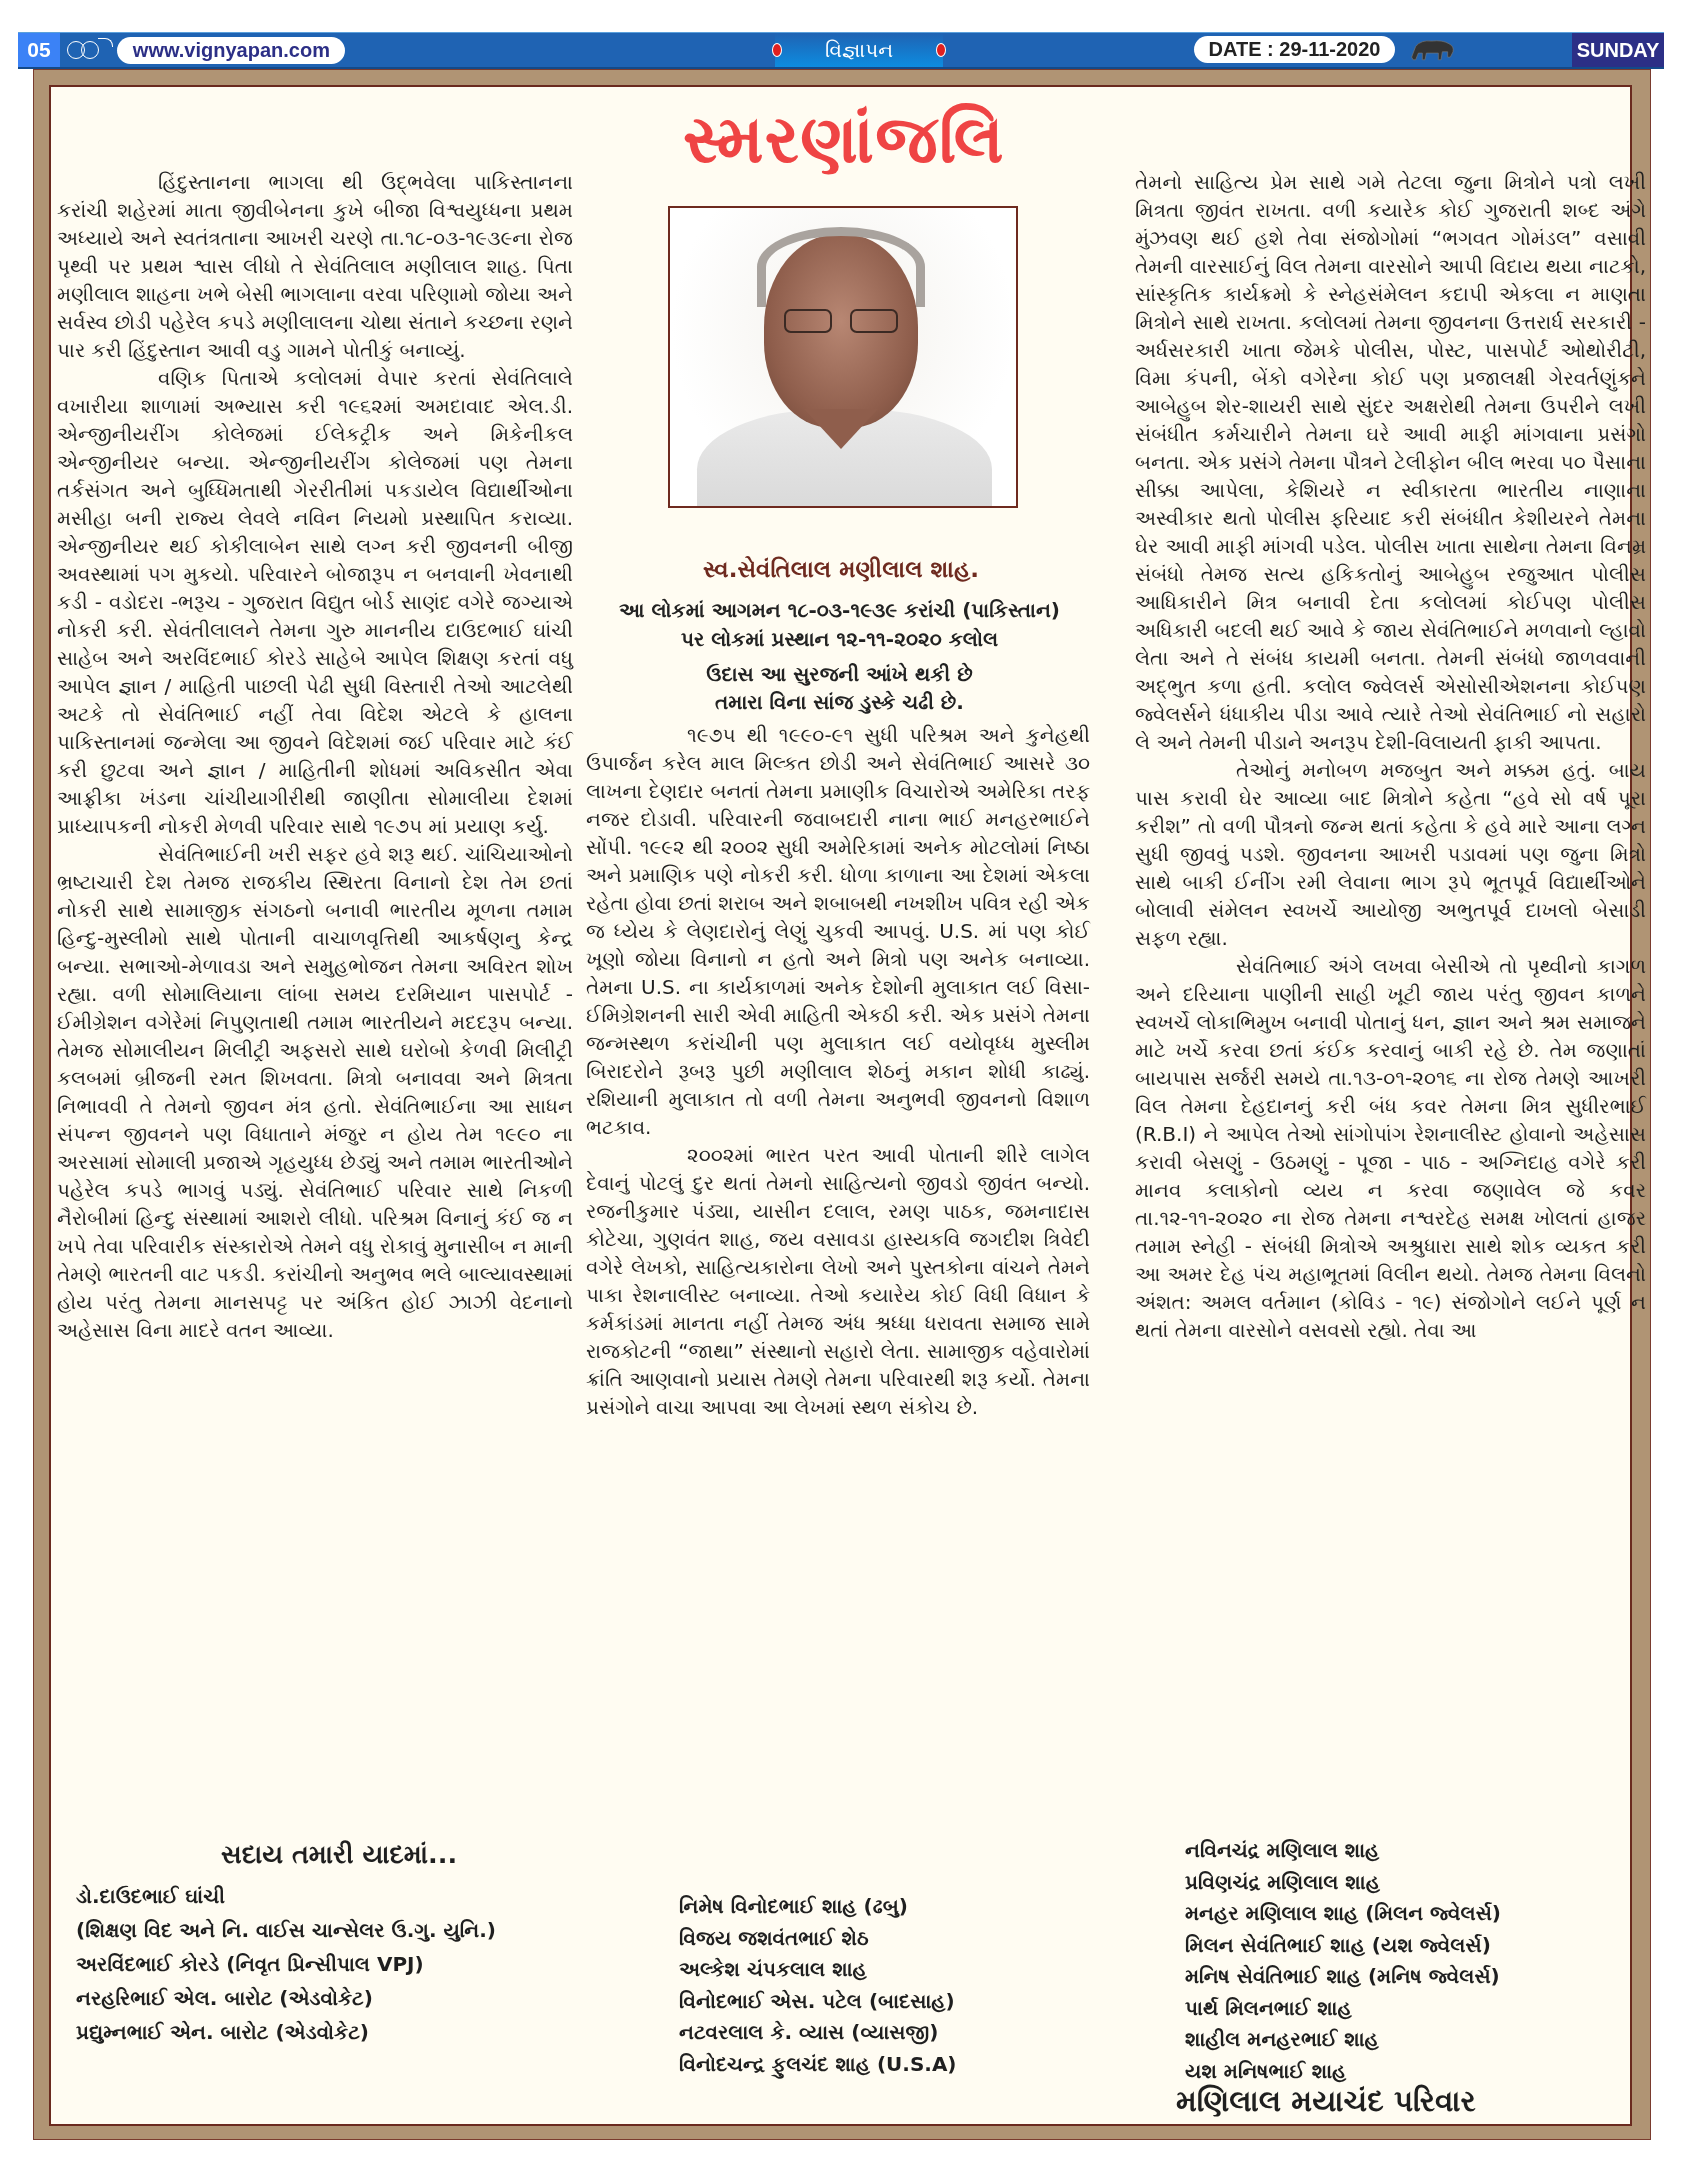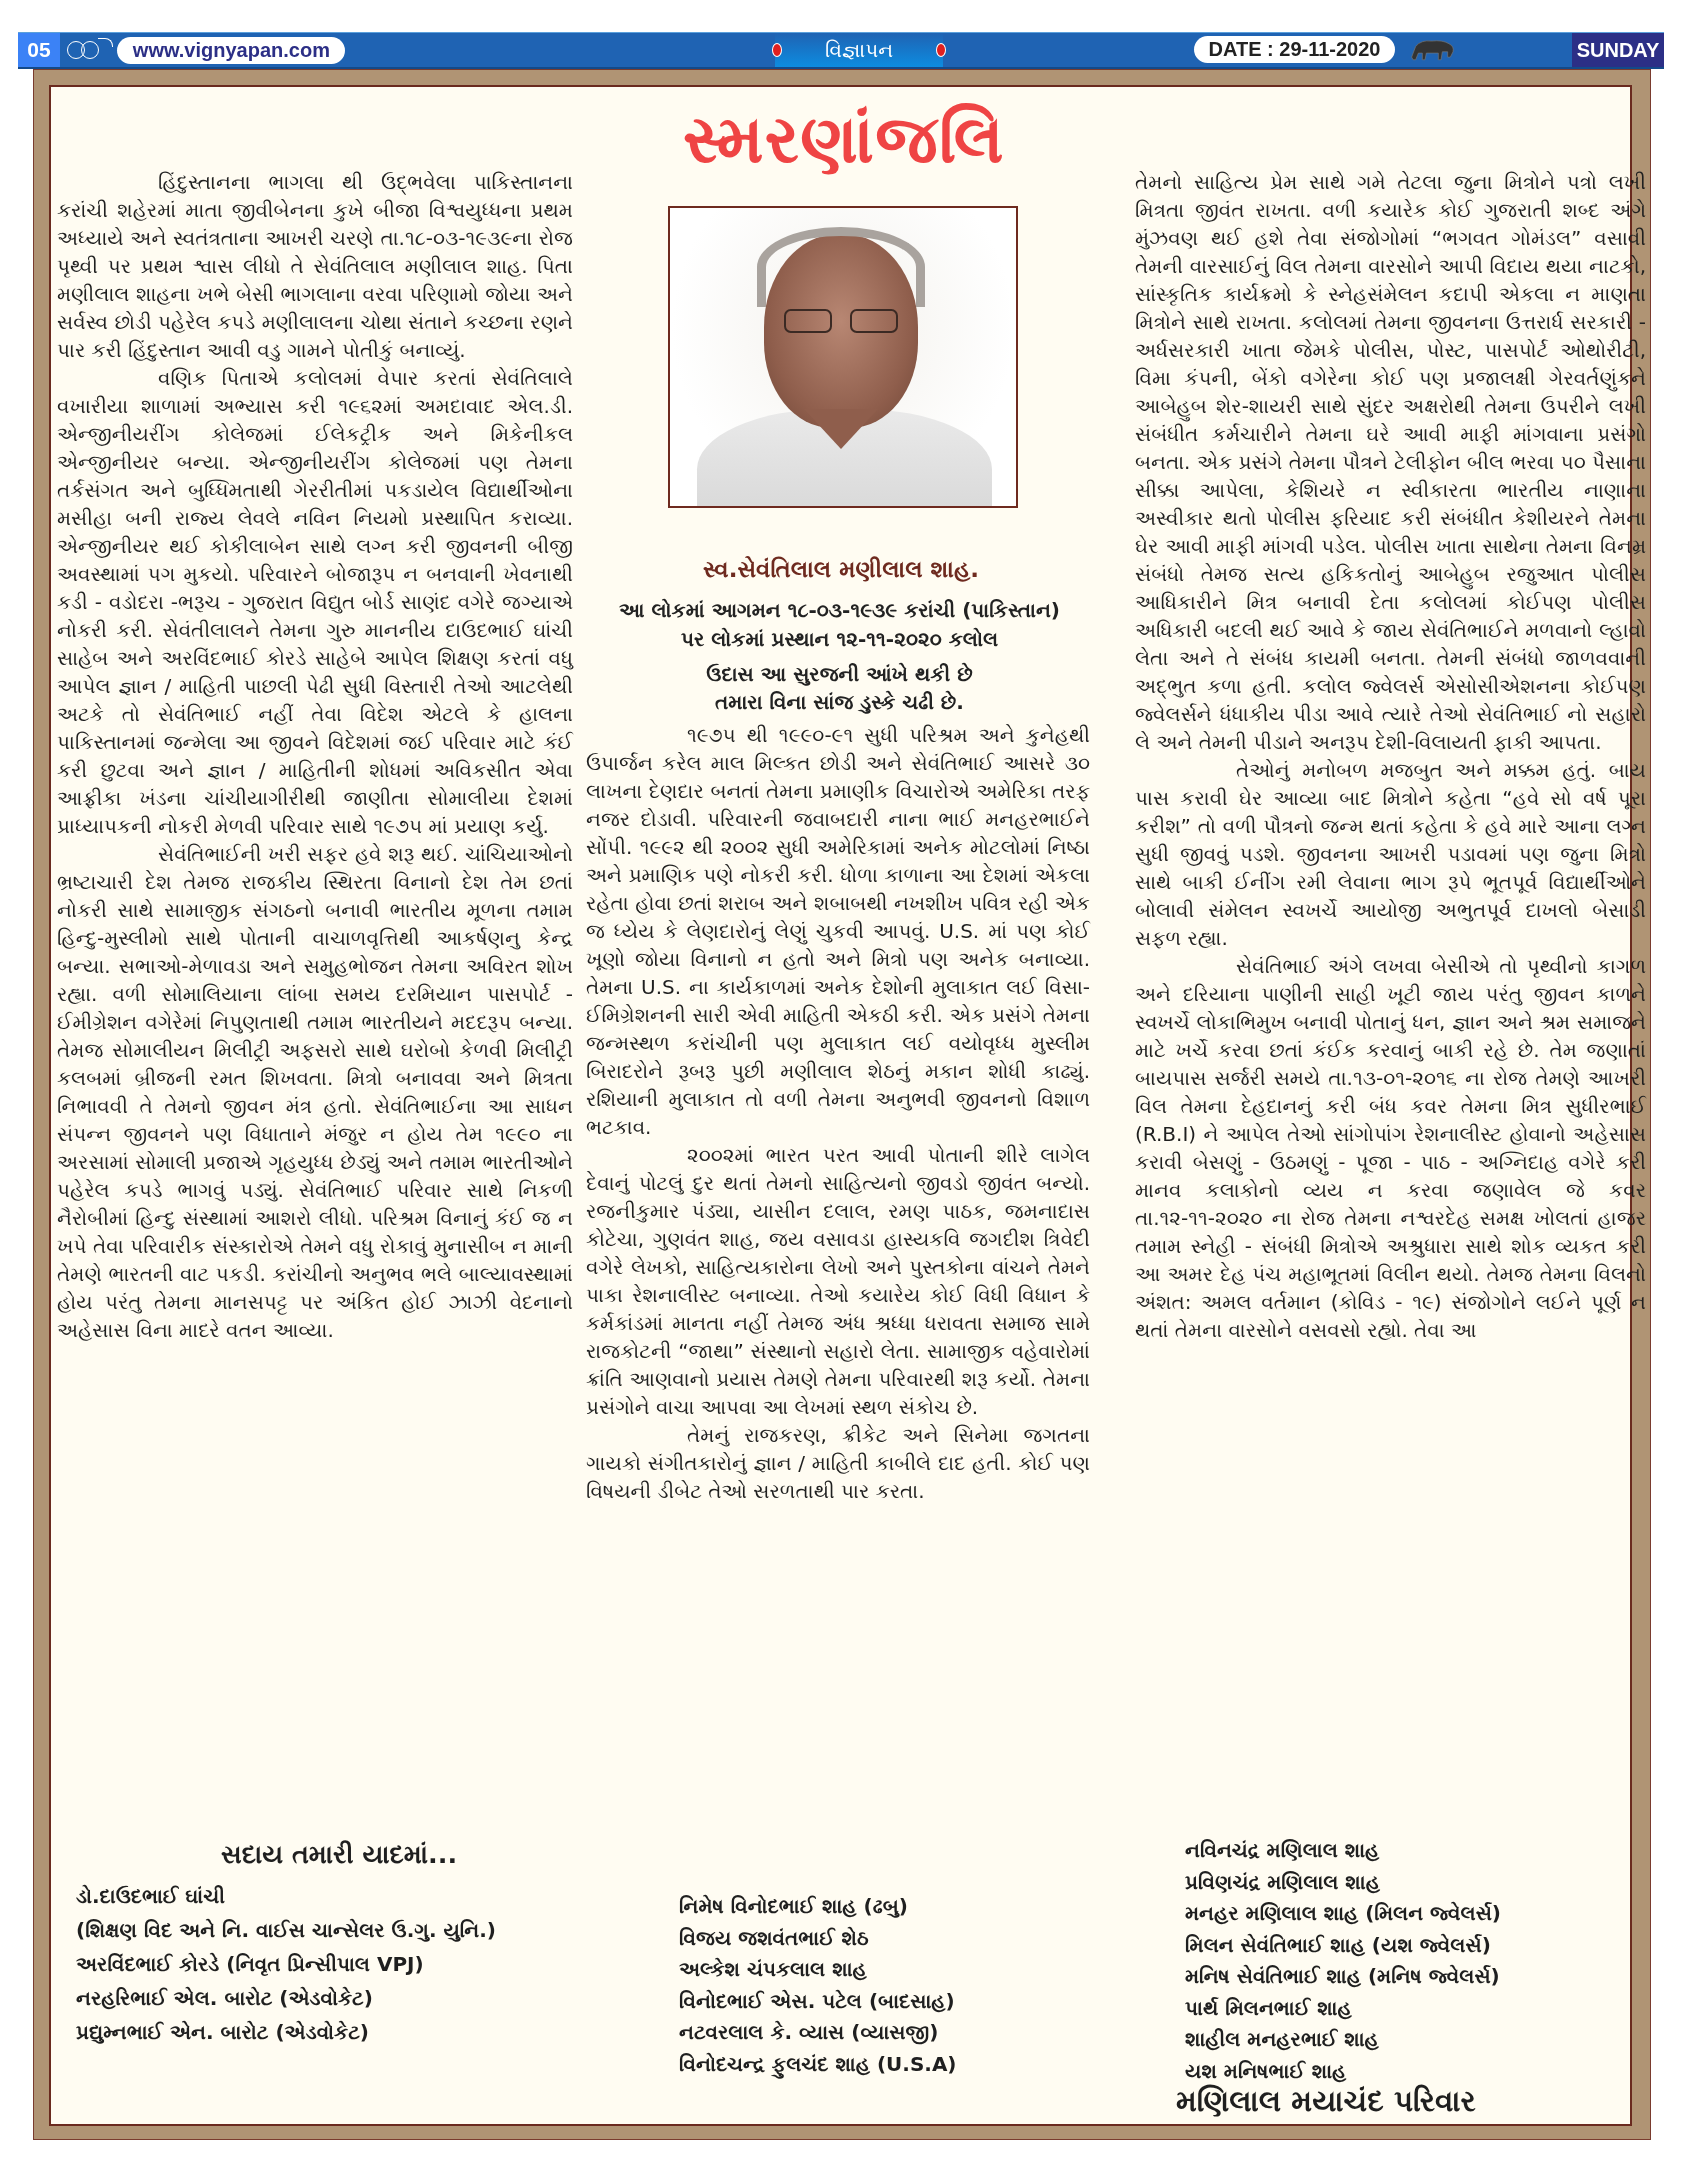--- a/index.html
+++ b/index.html
@@ -104,21 +104,20 @@
 
 <div class="col col-left">
   <p class="ind">હિંદુસ્તાનના ભાગલા થી ઉદ્ભવેલા પાકિસ્તાનના કરાંચી શહેરમાં માતા જીવીબેનના કુખે બીજા વિશ્વયુધ્ધના પ્રથમ અધ્યાયે અને સ્વતંત્રતાના આખરી ચરણે તા.૧૮-૦૩-૧૯૩૯ના રોજ પૃથ્વી પર પ્રથમ શ્વાસ લીધો તે સેવંતિલાલ મણીલાલ શાહ. પિતા મણીલાલ શાહના ખભે બેસી ભાગલાના વરવા પરિણામો જોયા અને સર્વસ્વ છોડી પહેરેલ કપડે મણીલાલના ચોથા સંતાને કચ્છના રણને પાર કરી હિંદુસ્તાન આવી વડુ ગામને પોતીકું બનાવ્યું.</p>
   <p class="ind">વણિક પિતાએ કલોલમાં વેપાર કરતાં સેવંતિલાલે વખારીયા શાળામાં અભ્યાસ કરી ૧૯૬૨માં અમદાવાદ એલ.ડી. એન્જીનીયરીંગ કોલેજમાં ઈલેકટ્રીક અને મિકેનીકલ એન્જીનીયર બન્યા. એન્જીનીયરીંગ કોલેજમાં પણ તેમના તર્કસંગત અને બુધ્ધિમતાથી ગેરરીતીમાં પકડાયેલ વિદ્યાર્થીઓના મસીહા બની રાજ્ય લેવલે નવિન નિયમો પ્રસ્થાપિત કરાવ્યા. એન્જીનીયર થઈ કોકીલાબેન સાથે લગ્ન કરી જીવનની બીજી અવસ્થામાં પગ મુકયો. પરિવારને બોજારૂપ ન બનવાની ખેવનાથી કડી - વડોદરા -ભરૂચ - ગુજરાત વિદ્યુત બોર્ડ સાણંદ વગેરે જગ્યાએ નોકરી કરી. સેવંતીલાલને તેમના ગુરુ માનનીય દાઉદભાઈ ઘાંચી સાહેબ અને અરવિંદભાઈ કોરડે સાહેબે આપેલ શિક્ષણ કરતાં વધુ આપેલ જ્ઞાન / માહિતી પાછલી પેઢી સુધી વિસ્તારી તેઓ આટલેથી અટકે તો સેવંતિભાઈ નહીં તેવા વિદેશ એટલે કે હાલના પાકિસ્તાનમાં જન્મેલા આ જીવને વિદેશમાં જઈ પરિવાર માટે કંઈ કરી છુટવા અને જ્ઞાન / માહિતીની શોધમાં અવિકસીત એવા આફ્રીકા ખંડના ચાંચીયાગીરીથી જાણીતા સોમાલીયા દેશમાં પ્રાધ્યાપકની નોકરી મેળવી પરિવાર સાથે ૧૯૭૫ માં પ્રયાણ કર્યુ.</p>
   <p class="ind">સેવંતિભાઈની ખરી સફર હવે શરૂ થઈ. ચાંચિયાઓનો ભ્રષ્ટાચારી દેશ તેમજ રાજકીય સ્થિરતા વિનાનો દેશ તેમ છતાં નોકરી સાથે સામાજીક સંગઠનો બનાવી ભારતીય મૂળના તમામ હિન્દુ-મુસ્લીમો સાથે પોતાની વાચાળવૃત્તિથી આકર્ષણનુ કેન્દ્ર બન્યા. સભાઓ-મેળાવડા અને સમુહભોજન તેમના અવિરત શોખ રહ્યા. વળી સોમાલિયાના લાંબા સમય દરમિયાન પાસપોર્ટ - ઈમીગ્રેશન વગેરેમાં નિપુણતાથી તમામ ભારતીયને મદદરૂપ બન્યા. તેમજ સોમાલીયન મિલીટ્રી અફસરો સાથે ઘરોબો કેળવી મિલીટ્રી કલબમાં બ્રીજની રમત શિખવતા. મિત્રો બનાવવા અને મિત્રતા નિભાવવી તે તેમનો જીવન મંત્ર હતો. સેવંતિભાઈના આ સાધન સંપન્ન જીવનને પણ વિધાતાને મંજુર ન હોય તેમ ૧૯૯૦ ના અરસામાં સોમાલી પ્રજાએ ગૃહયુધ્ધ છેડ્યું અને તમામ ભારતીઓને પહેરેલ કપડે ભાગવું પડ્યું. સેવંતિભાઈ પરિવાર સાથે નિકળી નૈરોબીમાં હિન્દુ સંસ્થામાં આશરો લીધો. પરિશ્રમ વિનાનું કંઈ જ ન ખપે તેવા પરિવારીક સંસ્કારોએ તેમને વધુ રોકાવું મુનાસીબ ન માની તેમણે ભારતની વાટ પકડી. કરાંચીનો અનુભવ ભલે બાલ્યાવસ્થામાં હોય પરંતુ તેમના માનસપટ્ટ પર અંકિત હોઈ ઝાઝી વેદનાનો અહેસાસ વિના માદરે વતન આવ્યા.</p>
 </div>
 
 <div class="col col-mid">
   <p class="ind">૧૯૭૫ થી ૧૯૯૦-૯૧ સુધી પરિશ્રમ અને કુનેહથી ઉપાર્જન કરેલ માલ મિલ્કત છોડી અને સેવંતિભાઈ આસરે ૩૦ લાખના દેણદાર બનતાં તેમના પ્રમાણીક વિચારોએ અમેરિકા તરફ નજર દોડાવી. પરિવારની જવાબદારી નાના ભાઈ મનહરભાઈને સોંપી. ૧૯૯૨ થી ૨૦૦૨ સુધી અમેરિકામાં અનેક મોટલોમાં નિષ્ઠા અને પ્રમાણિક પણે નોકરી કરી. ધોળા કાળાના આ દેશમાં એકલા રહેતા હોવા છતાં શરાબ અને શબાબથી નખશીખ પવિત્ર રહી એક જ ધ્યેય કે લેણદારોનું લેણું ચુકવી આપવું. U.S. માં પણ કોઈ ખૂણો જોયા વિનાનો ન હતો અને મિત્રો પણ અનેક બનાવ્યા. તેમના U.S. ના કાર્યકાળમાં અનેક દેશોની મુલાકાત લઈ વિસા-ઈમિગ્રેશનની સારી એવી માહિતી એકઠી કરી. એક પ્રસંગે તેમના જન્મસ્થળ કરાંચીની પણ મુલાકાત લઈ વયોવૃધ્ધ મુસ્લીમ બિરાદરોને રૂબરૂ પુછી મણીલાલ શેઠનું મકાન શોધી કાઢ્યું. રશિયાની મુલાકાત તો વળી તેમના અનુભવી જીવનનો વિશાળ ભટકાવ.</p>
   <p class="ind">૨૦૦૨માં ભારત પરત આવી પોતાની શીરે લાગેલ દેવાનું પોટલું દુર થતાં તેમનો સાહિત્યનો જીવડો જીવંત બન્યો. રજનીકુમાર પંડ્યા, યાસીન દલાલ, રમણ પાઠક, જમનાદાસ કોટેચા, ગુણવંત શાહ, જય વસાવડા હાસ્યકવિ જગદીશ ત્રિવેદી વગેરે લેખકો, સાહિત્યકારોના લેખો અને પુસ્તકોના વાંચને તેમને પાકા રેશનાલીસ્ટ બનાવ્યા. તેઓ કયારેય કોઈ વિધી વિધાન કે કર્મકાંડમાં માનતા નહીં તેમજ અંધ શ્રધ્ધા ધરાવતા સમાજ સામે રાજકોટની “જાથા” સંસ્થાનો સહારો લેતા. સામાજીક વહેવારોમાં ક્રાંતિ આણવાનો પ્રયાસ તેમણે તેમના પરિવારથી શરૂ કર્યો. તેમના પ્રસંગોને વાચા આપવા આ લેખમાં સ્થળ સંકોચ છે.</p>
-  <p class="ind">તેમનું રાજકરણ, ક્રીકેટ અને સિનેમા જગતના ગાયકો સંગીતકારોનું જ્ઞાન / માહિતી કાબીલે દાદ હતી. કોઈ પણ વિષયની ડીબેટ તેઓ સરળતાથી પાર કરતા.</p>
 </div>
 
 <div class="col col-right">
   <p>તેમનો સાહિત્ય પ્રેમ સાથે ગમે તેટલા જુના મિત્રોને પત્રો લખી મિત્રતા જીવંત રાખતા. વળી કયારેક કોઈ ગુજરાતી શબ્દ અંગે મુંઝવણ થઈ હશે તેવા સંજોગોમાં “ભગવત ગોમંડલ” વસાવી તેમની વારસાઈનું વિલ તેમના વારસોને આપી વિદાય થયા નાટકો, સાંસ્કૃતિક કાર્યક્રમો કે સ્નેહસંમેલન કદાપી એકલા ન માણતા મિત્રોને સાથે રાખતા. કલોલમાં તેમના જીવનના ઉત્તરાર્ધ સરકારી - અર્ધસરકારી ખાતા જેમકે પોલીસ, પોસ્ટ, પાસપોર્ટ ઓથોરીટી, વિમા કંપની, બેંકો વગેરેના કોઈ પણ પ્રજાલક્ષી ગેરવર્તણુંકને આબેહુબ શેર-શાયરી સાથે સુંદર અક્ષરોથી તેમના ઉપરીને લખી સંબંધીત કર્મચારીને તેમના ઘરે આવી માફી માંગવાના પ્રસંગો બનતા. એક પ્રસંગે તેમના પૌત્રને ટેલીફોન બીલ ભરવા ૫૦ પૈસાના સીક્કા આપેલા, કેશિયરે ન સ્વીકારતા ભારતીય નાણાના અસ્વીકાર થતો પોલીસ ફરિયાદ કરી સંબંધીત કેશીયરને તેમના ઘેર આવી માફી માંગવી પડેલ. પોલીસ ખાતા સાથેના તેમના વિનમ્ર સંબંધો તેમજ સત્ય હકિકતોનું આબેહુબ રજુઆત પોલીસ આધિકારીને મિત્ર બનાવી દેતા કલોલમાં કોઈપણ પોલીસ અધિકારી બદલી થઈ આવે કે જાય સેવંતિભાઈને મળવાનો લ્હાવો લેતા અને તે સંબંધ કાયમી બનતા. તેમની સંબંધો જાળવવાની અદ્ભુત કળા હતી. કલોલ જ્વેલર્સ એસોસીએશનના કોઈપણ જ્વેલર્સને ધંધાકીય પીડા આવે ત્યારે તેઓ સેવંતિભાઈ નો સહારો લે અને તેમની પીડાને અનરૂપ દેશી-વિલાયતી ફાકી આપતા.</p>
   <p class="ind">તેઓનું મનોબળ મજબુત અને મક્કમ હતું. બાય પાસ કરાવી ઘેર આવ્યા બાદ મિત્રોને કહેતા “હવે સો વર્ષ પૂરા કરીશ” તો વળી પૌત્રનો જન્મ થતાં કહેતા કે હવે મારે આના લગ્ન સુધી જીવવું પડશે. જીવનના આખરી પડાવમાં પણ જુના મિત્રો સાથે બાકી ઈનીંગ રમી લેવાના ભાગ રૂપે ભૂતપૂર્વ વિદ્યાર્થીઓને બોલાવી સંમેલન સ્વખર્ચે આયોજી અભુતપૂર્વ દાખલો બેસાડી સફળ રહ્યા.</p>
   <p class="ind">સેવંતિભાઈ અંગે લખવા બેસીએ તો પૃથ્વીનો કાગળ અને દરિયાના પાણીની સાહી ખૂટી જાય પરંતુ જીવન કાળને સ્વખર્ચે લોકાભિમુખ બનાવી પોતાનું ધન, જ્ઞાન અને શ્રમ સમાજને માટે ખર્ચે કરવા છતાં કંઈક કરવાનું બાકી રહે છે. તેમ જણાતાં બાયપાસ સર્જરી સમયે તા.૧૩-૦૧-૨૦૧૬ ના રોજ તેમણે આખરી વિલ તેમના દેહદાનનું કરી બંધ કવર તેમના મિત્ર સુધીરભાઈ (R.B.I) ને આપેલ તેઓ સાંગોપાંગ રેશનાલીસ્ટ હોવાનો અહેસાસ કરાવી બેસણું - ઉઠમણું - પૂજા - પાઠ - અગ્નિદાહ વગેરે કરી માનવ કલાકોનો વ્યય ન કરવા જણાવેલ જે કવર તા.૧૨-૧૧-૨૦૨૦ ના રોજ તેમના નશ્વરદેહ સમક્ષ ખોલતાં હાજર તમામ સ્નેહી - સંબંધી મિત્રોએ અશ્રુધારા સાથે શોક વ્યકત કરી આ અમર દેહ પંચ મહાભૂતમાં વિલીન થયો. તેમજ તેમના વિલનો અંશત: અમલ વર્તમાન (કોવિડ - ૧૯) સંજોગોને લઈને પૂર્ણ ન થતાં તેમના વારસોને વસવસો રહ્યો. તેવા આ</p>
 </div>
 
 <div class="remember-title">સદાય તમારી યાદમાં...</div>
 

